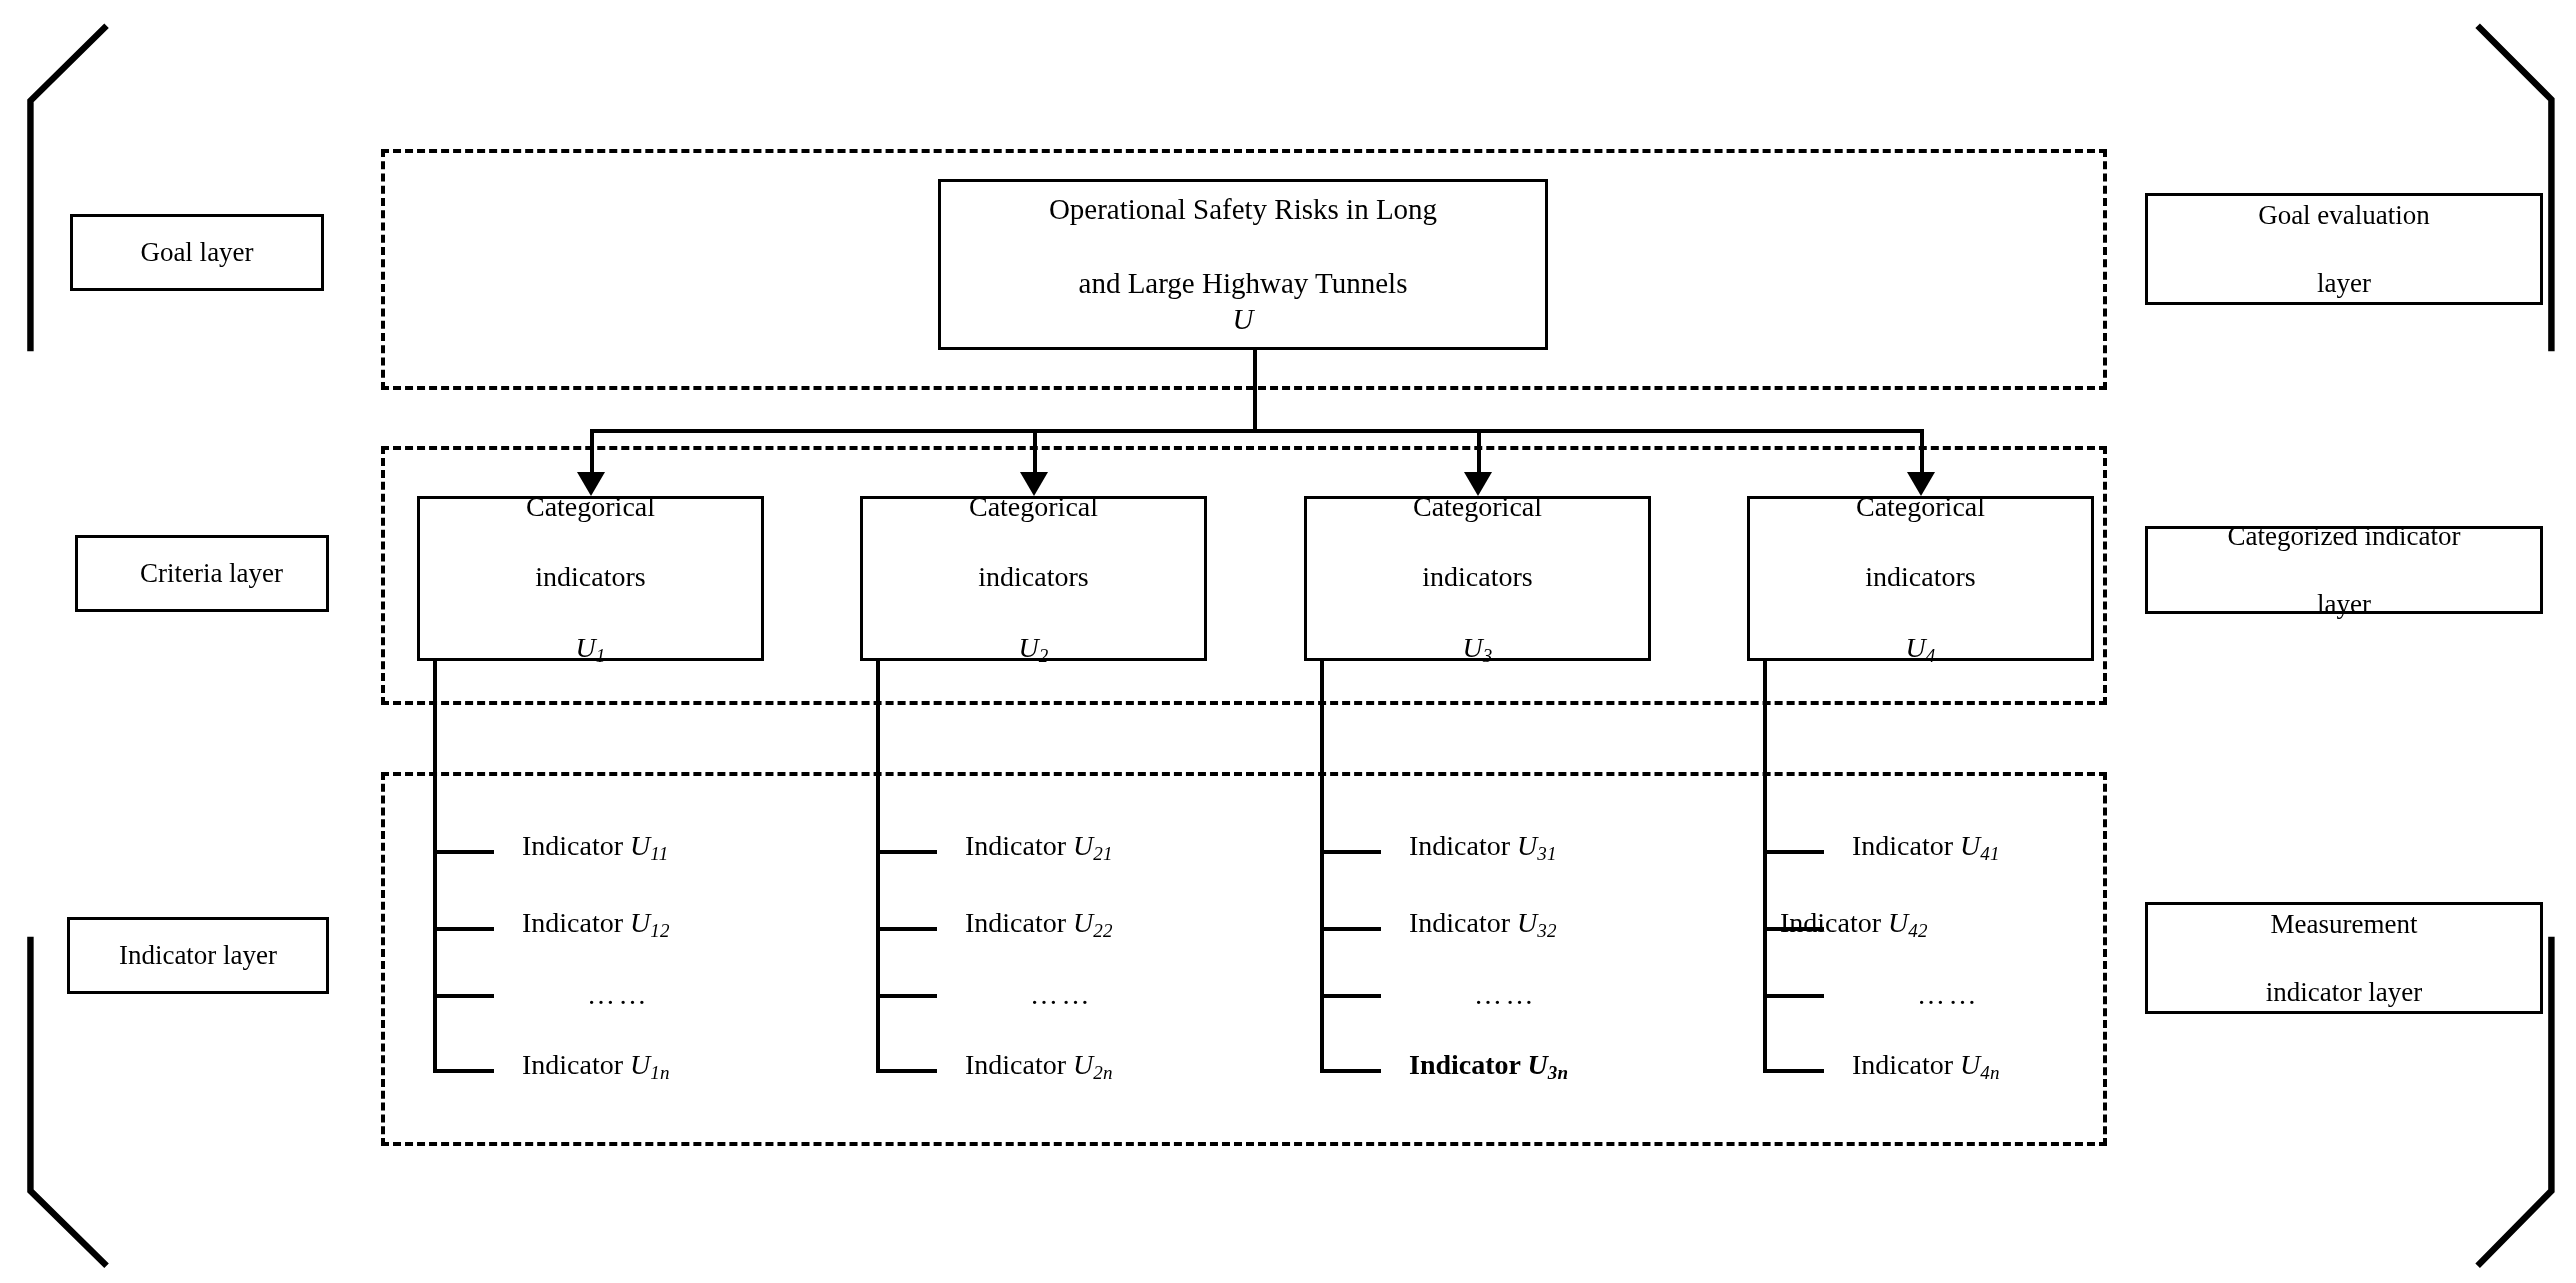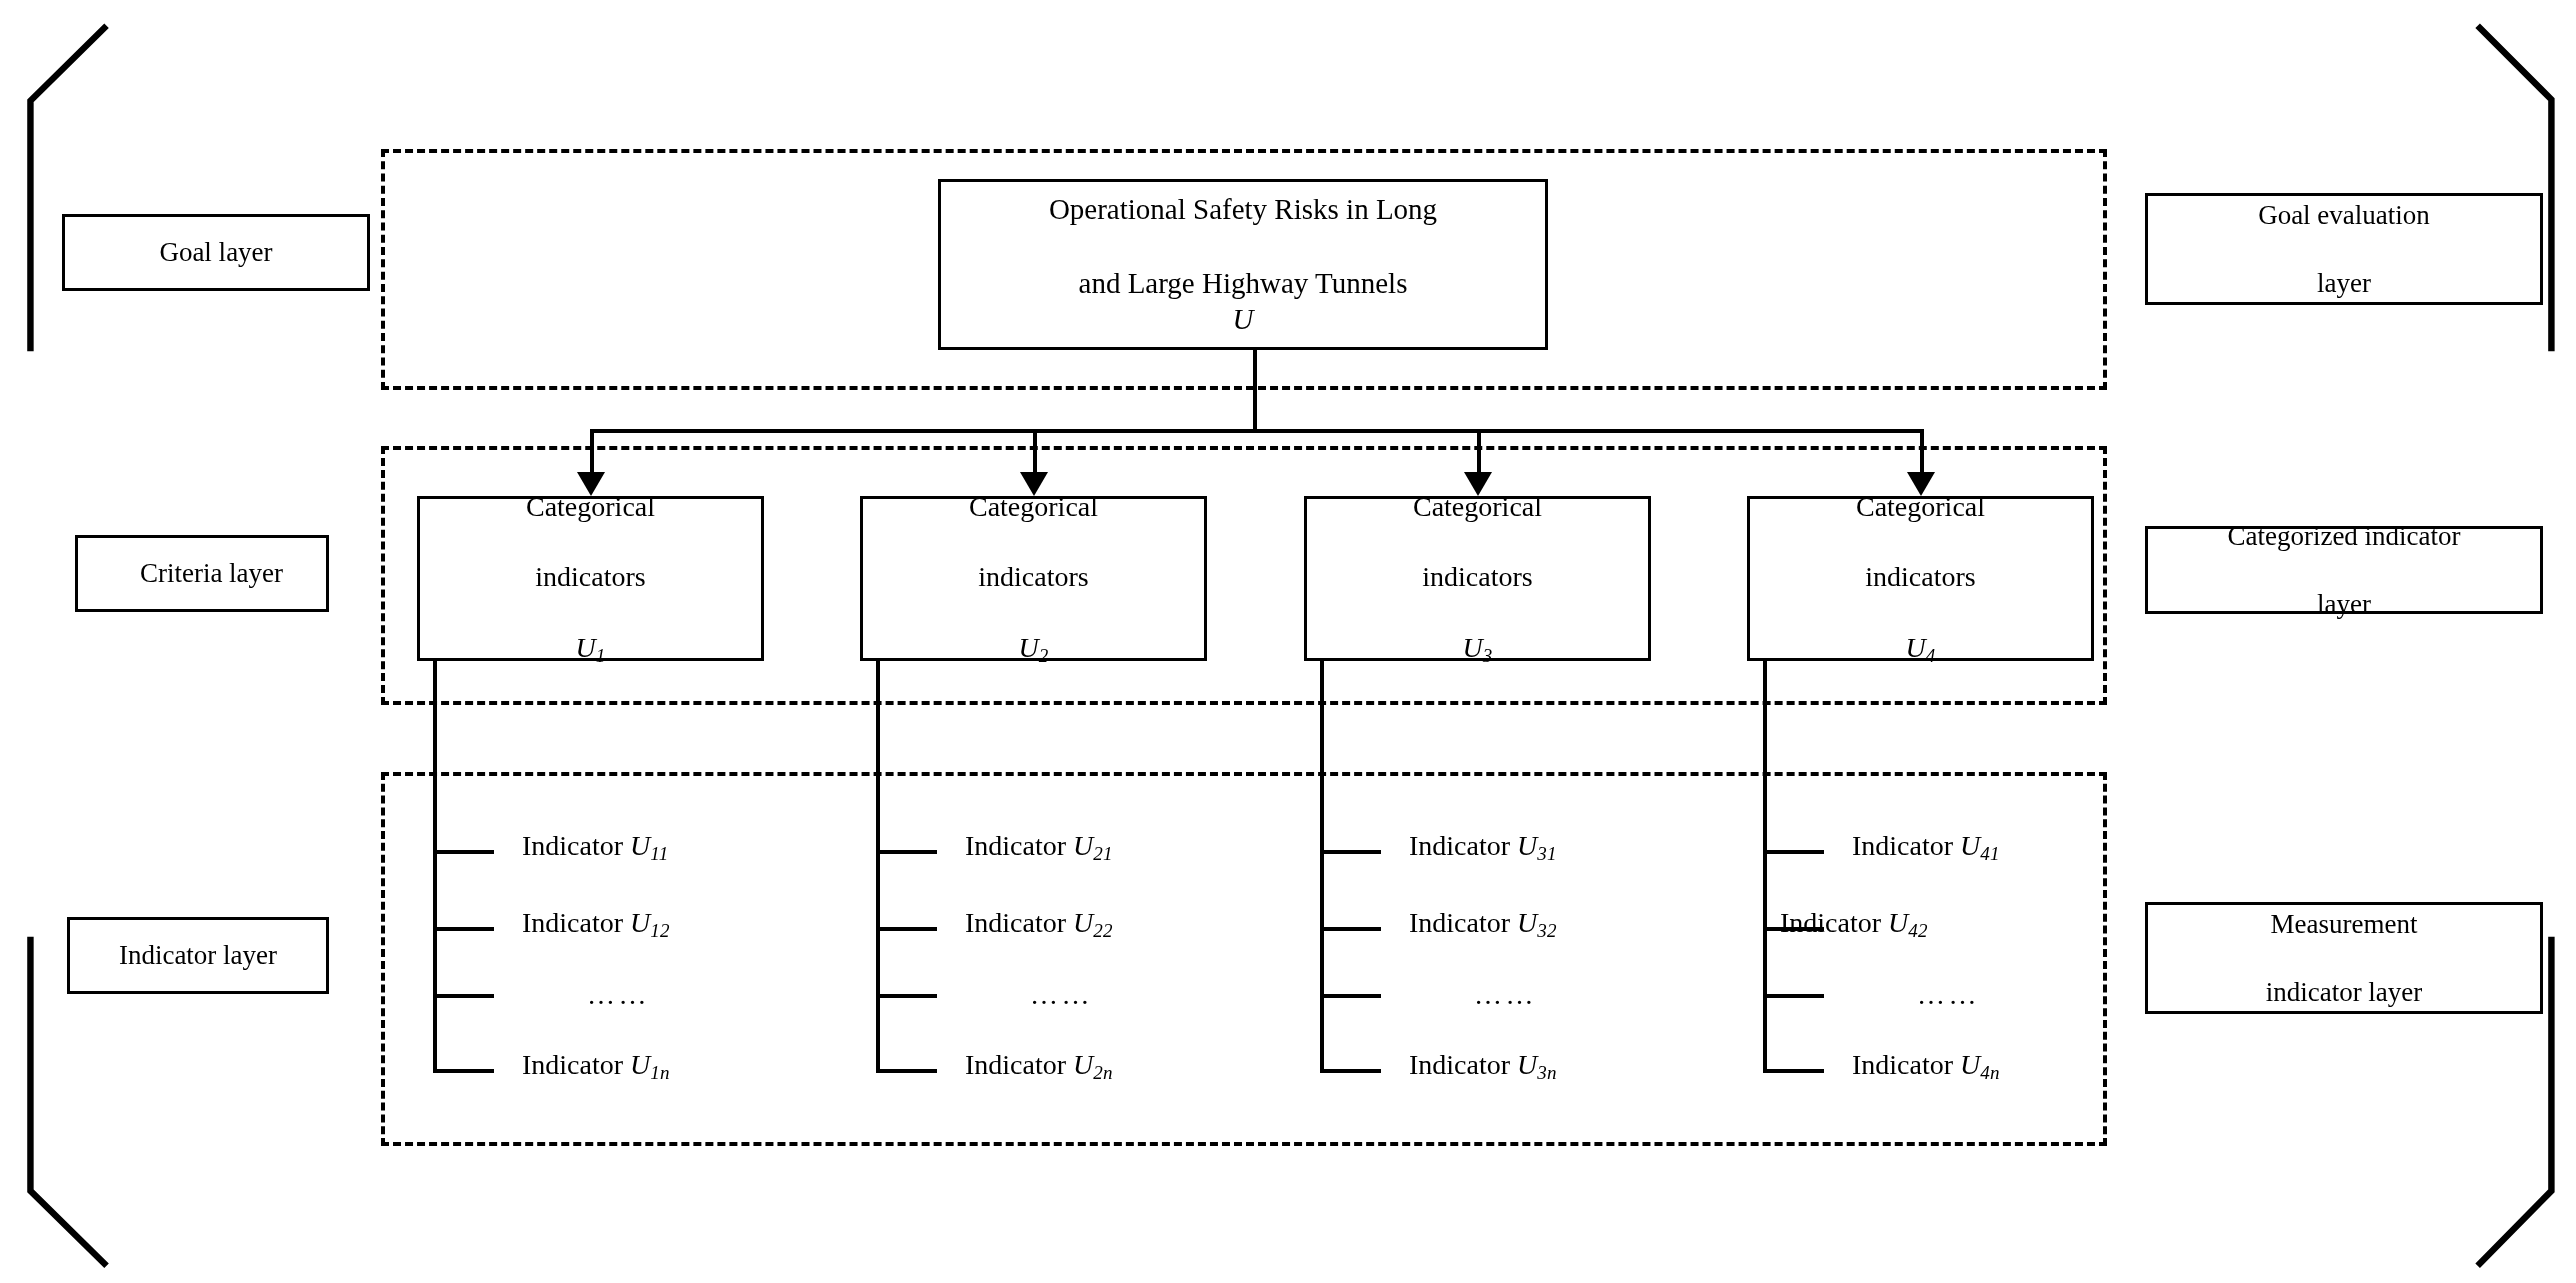--- a/index.html
+++ b/index.html
@@ -56,21 +56,21 @@
 
     <path d="M 4232 44 L 4358 170 L 4358 600" fill="none" stroke="#000" stroke-width="11"></path>
 
     <path d="M 4358 1600 L 4358 2034 L 4232 2162" fill="none" stroke="#000" stroke-width="11"></path>
   </svg>
 
   <div class="dashbox" style="left:381px; top:149px; width:1726px; height:241px;"></div>
   <div class="dashbox" style="left:381px; top:446px; width:1726px; height:259px;"></div>
   <div class="dashbox" style="left:381px; top:772px; width:1726px; height:374px;"></div>
 
-  <div class="sbox layer-label" style="left:62px; top:214px; width:308px; height:77px;">
+  <div class="sbox layer-label" style="left:70px; top:214px; width:254px; height:77px;">
     <span>Goal layer</span>
   </div>
 
   <div class="sbox layer-label" style="left:75px; top:535px; width:254px; height:77px;padding-left:19px;">
     <span>Criteria layer</span>
   </div>
 
   <div class="sbox layer-label" style="left:67px; top:917px; width:262px; height:77px;">
     <span>Indicator layer</span>
   </div>
@@ -210,21 +210,21 @@
     <div class="ind-text" style="left:1409px; top:907px;">
       <span>Indicator </span><i class="mv">U</i><sub>32</sub>
     </div>
 
     <div class="ind-stub" style="left:1320px; top:994px;"></div>
     <div class="ind-dots" style="left:1474px; top:979px;">
       <span>……</span>
     </div>
 
     <div class="ind-stub" style="left:1320px; top:1069px;"></div>
-    <div class="ind-text" style="left:1409px; top:1049px;">
+    <div class="ind-text" style="left:1409px; top:1049px;font-weight:bold;">
       <span>Indicator </span><i class="mv">U</i><sub>3n</sub>
     </div>
   </div>
 
   <div class="ind-col">
     <div class="ln vln" style="left:1763px; top:660px; height:412px;"></div>
 
     <div class="ind-stub" style="left:1763px; top:850px;"></div>
     <div class="ind-text" style="left:1852px; top:830px;">
       <span>Indicator </span><i class="mv">U</i><sub>41</sub>

